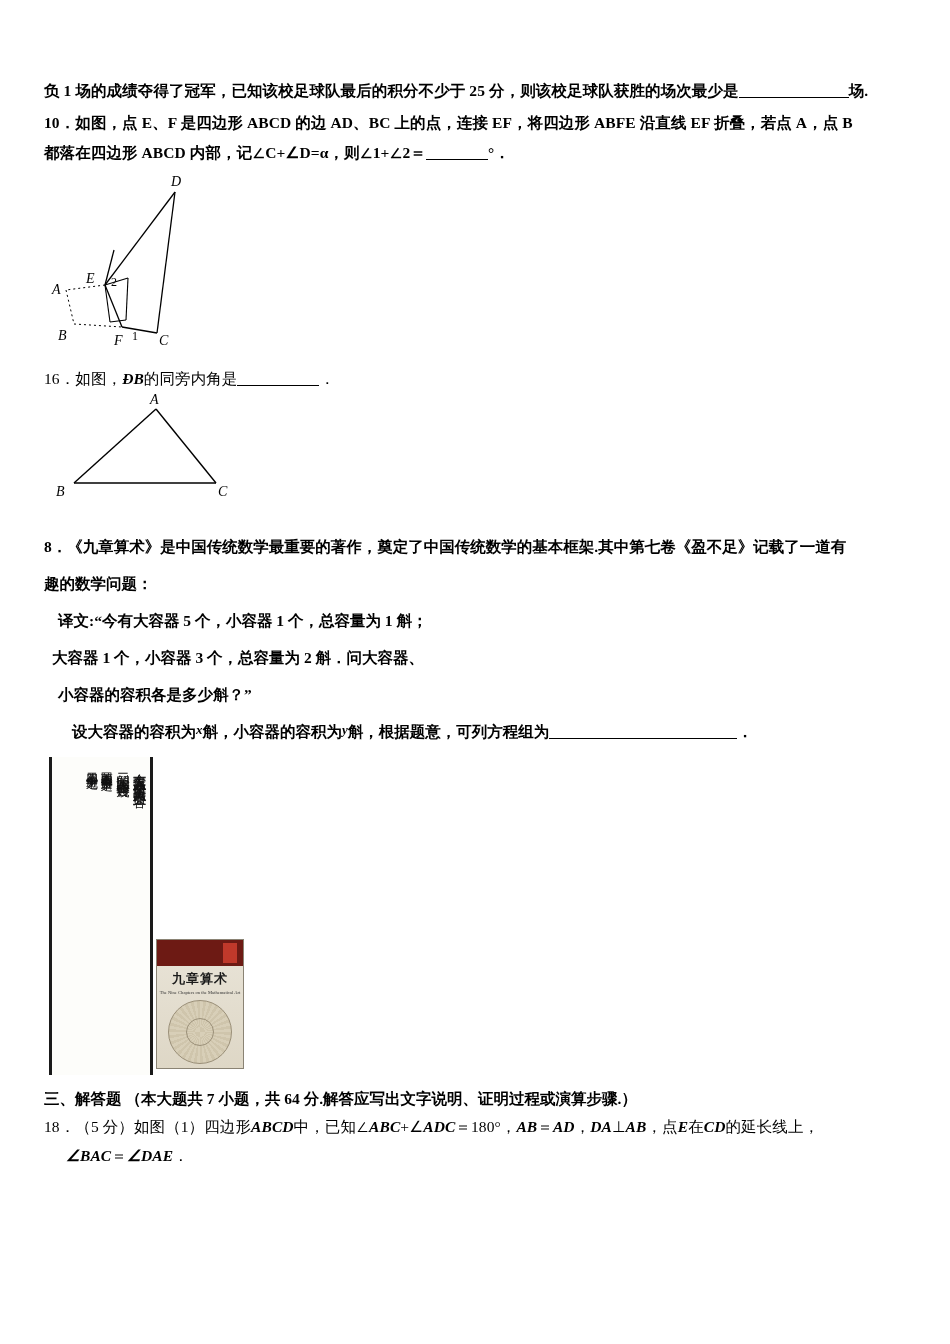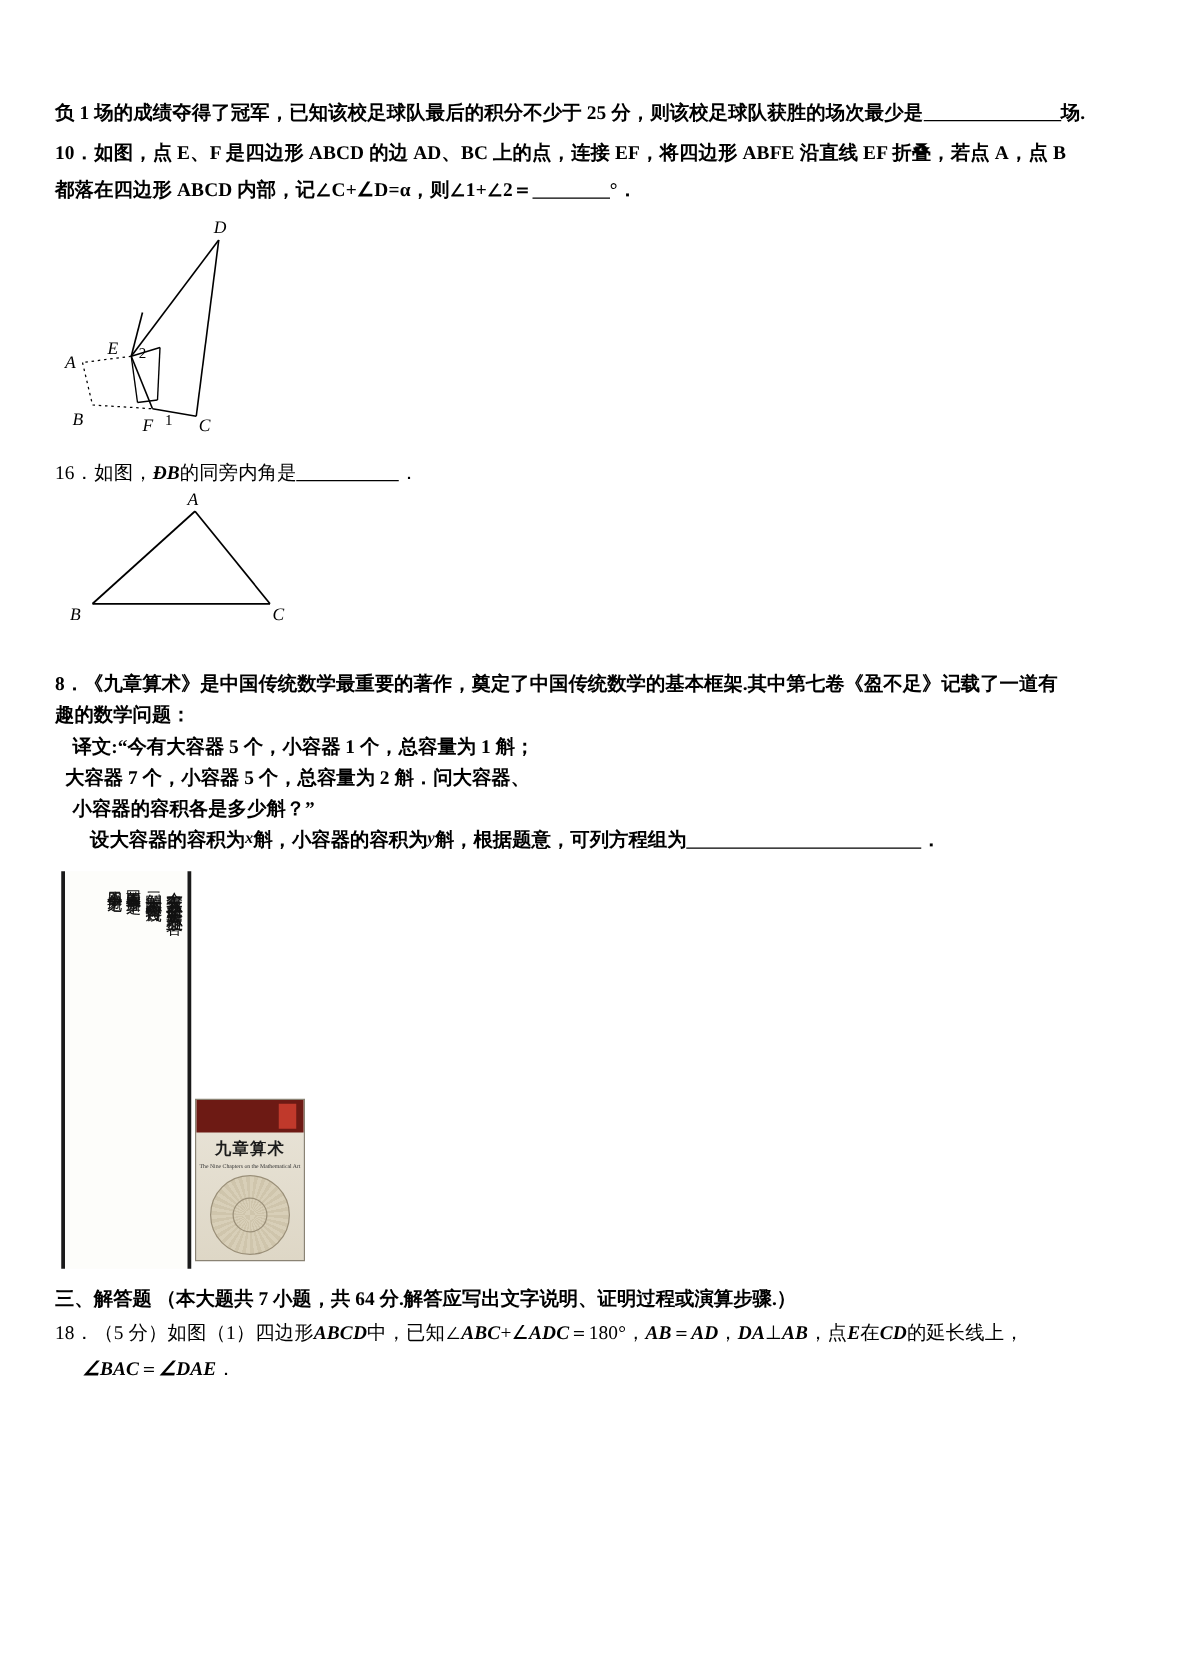--- a/index.html
+++ b/index.html
@@ -81,21 +81,21 @@
   .q16 {
     margin-top: 18px;
     font-size: 15.5px;
   }
   .q17 {
     margin-top: 26px;
   }
   .q17 .l {
     font-weight: bold;
     font-size: 15.5px;
-    margin-top: 4px;
+    margin-top: 16px;
   }
   .q17 .l.first {
     margin-top: 0;
   }
   .indent1 { padding-left: 14px; }
   .indent2 { padding-left: 8px; }
   .indent3 { padding-left: 28px; }
   .ital {
     font-style: italic;
     font-family: "Liberation Serif", serif;
@@ -284,21 +284,21 @@
       <div class="l first">
         <span>8．</span><span>《九章算术》是中国传统数学最重要的著作，奠定了中国传统数学的基本框架.其中第七卷《盈不足》记载了一道有</span>
       </div>
       <div class="l">
         <span>趣的数学问题：</span>
       </div>
       <div class="l indent1">
         <span>译文:“今有大容器 5 个，小容器 1 个，总容量为 1 斛；</span>
       </div>
       <div class="l indent2">
-        <span>大容器 7 个，小容器 5 个，总容量为 2 斛．问大容器、</span>
+        <span>大容器 1 个，小容器 3 个，总容量为 2 斛．问大容器、</span>
       </div>
       <div class="l indent1">
         <span>小容器的容积各是多少斛？”</span>
       </div>
       <div class="l indent3">
         <span>设大容器的容积为</span><span class="sup-var">x</span><span>斛，小容器的容积为</span><span class="sup-var">y</span><span>斛，根据题意，可列方程组为</span><span class="blank-xlong"></span><span>．</span>
       </div>
 
       <div class="book-area">
         <div class="scroll">

